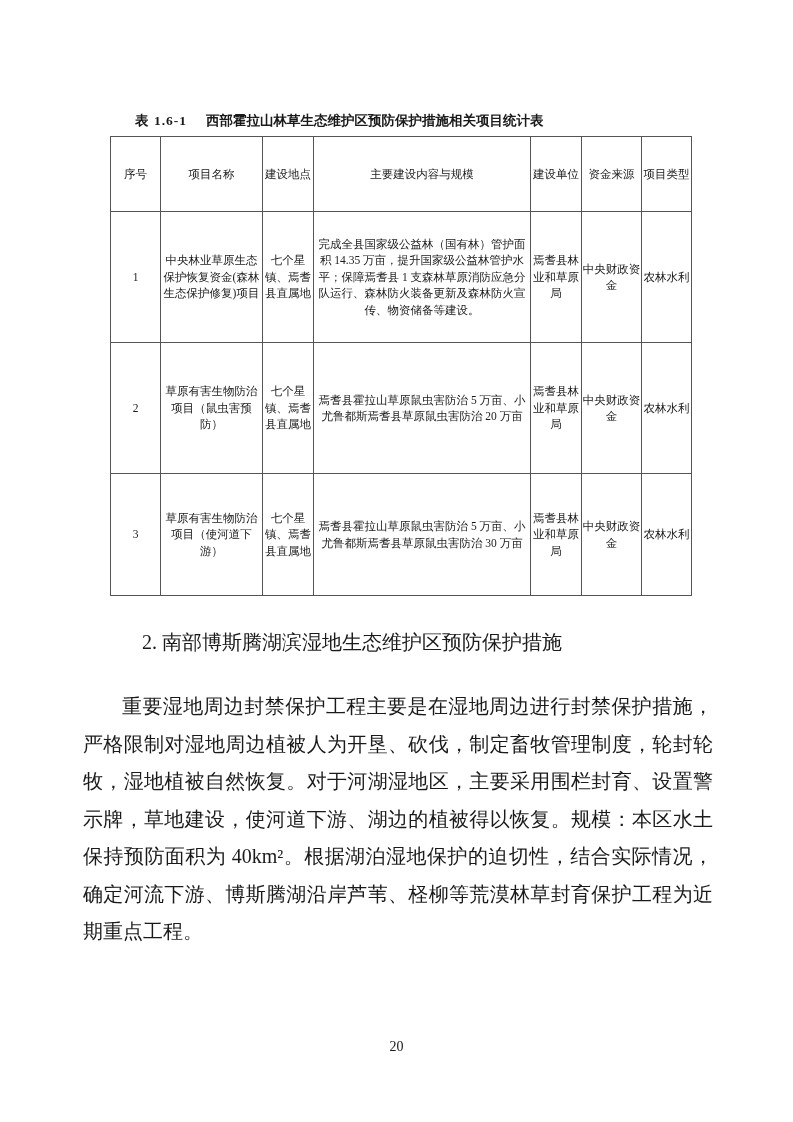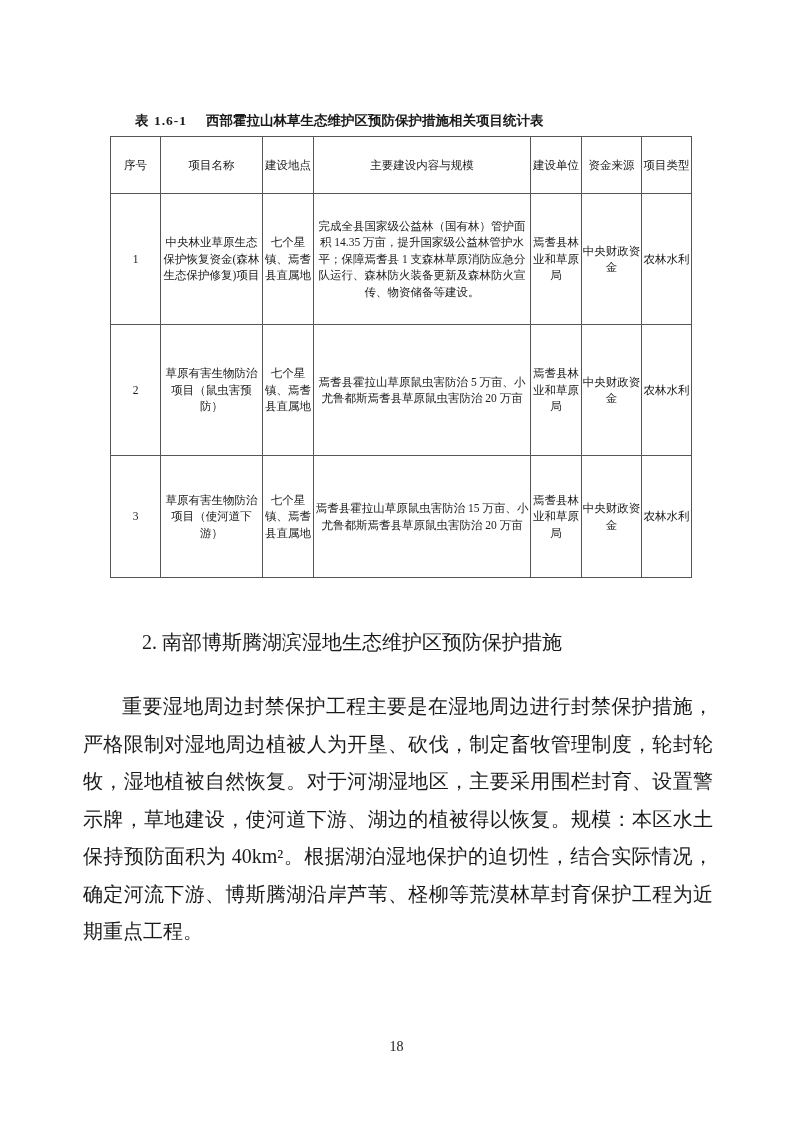--- a/index.html
+++ b/index.html
@@ -19,21 +19,21 @@
     border-collapse:collapse; table-layout:fixed;
     font-size:11.5px; line-height:16.5px; color:#1a1a1a;
   }
   table.doc th, table.doc td {
     border:1px solid #555;
     text-align:center; vertical-align:middle;
     padding:1px; font-weight:normal;
     overflow:hidden;
   }
   table.doc td:nth-child(6), table.doc th:nth-child(6) { padding:0;margin-top:14px; }
-  tr.hdr  { height:57px;padding-left:32px; }
+  tr.hdr  { height:75px;padding-left:32px; }
   tr.r1   { height:131px; }
   tr.r2   { height:131px; }
   tr.r3   { height:122px; }
   .heading {
     position:absolute; top:629px; left:142px;
     font-size:20px; line-height:26px; white-space:nowrap;text-align:center;
   }
   .para {
     position:absolute; top:688px; left:83px; width:630px;
     font-size:20px; line-height:37.5px;
@@ -88,25 +88,25 @@
       <td>七个星镇、焉耆县直属地</td>
       <td>焉耆县霍拉山草原鼠虫害防治 5 万亩、小尤鲁都斯焉耆县草原鼠虫害防治 20 万亩</td>
       <td>焉耆县林业和草原局</td>
       <td>中央财政资金</td>
       <td>农林水利</td>
     </tr>
     <tr class="r3">
       <td>3</td>
       <td>草原有害生物防治项目（使河道下游）</td>
       <td>七个星镇、焉耆县直属地</td>
-      <td>焉耆县霍拉山草原鼠虫害防治 15 万亩、小尤鲁都斯焉耆县草原鼠虫害防治 20 万亩</td>
+      <td>焉耆县霍拉山草原鼠虫害防治 5 万亩、小尤鲁都斯焉耆县草原鼠虫害防治 30 万亩</td>
       <td>焉耆县林业和草原局</td>
       <td>中央财政资金</td>
       <td>农林水利</td>
     </tr>
   </tbody>
 </table>
 
 <div class="heading">2. 南部博斯腾湖滨湿地生态维护区预防保护措施</div>
 
 <div class="para">重要湿地周边封禁保护工程主要是在湿地周边进行封禁保护措施，严格限制对湿地周边植被人为开垦、砍伐，制定畜牧管理制度，轮封轮牧，湿地植被自然恢复。对于河湖湿地区，主要采用围栏封育、设置警示牌，草地建设，使河道下游、湖边的植被得以恢复。规模：本区水土保持预防面积为 40km²。根据湖泊湿地保护的迫切性，结合实际情况，确定河流下游、博斯腾湖沿岸芦苇、柽柳等荒漠林草封育保护工程为近期重点工程。</div>
 
-<div class="pageno">18</div>
+<div class="pageno">20</div>
 
 </body></html>

